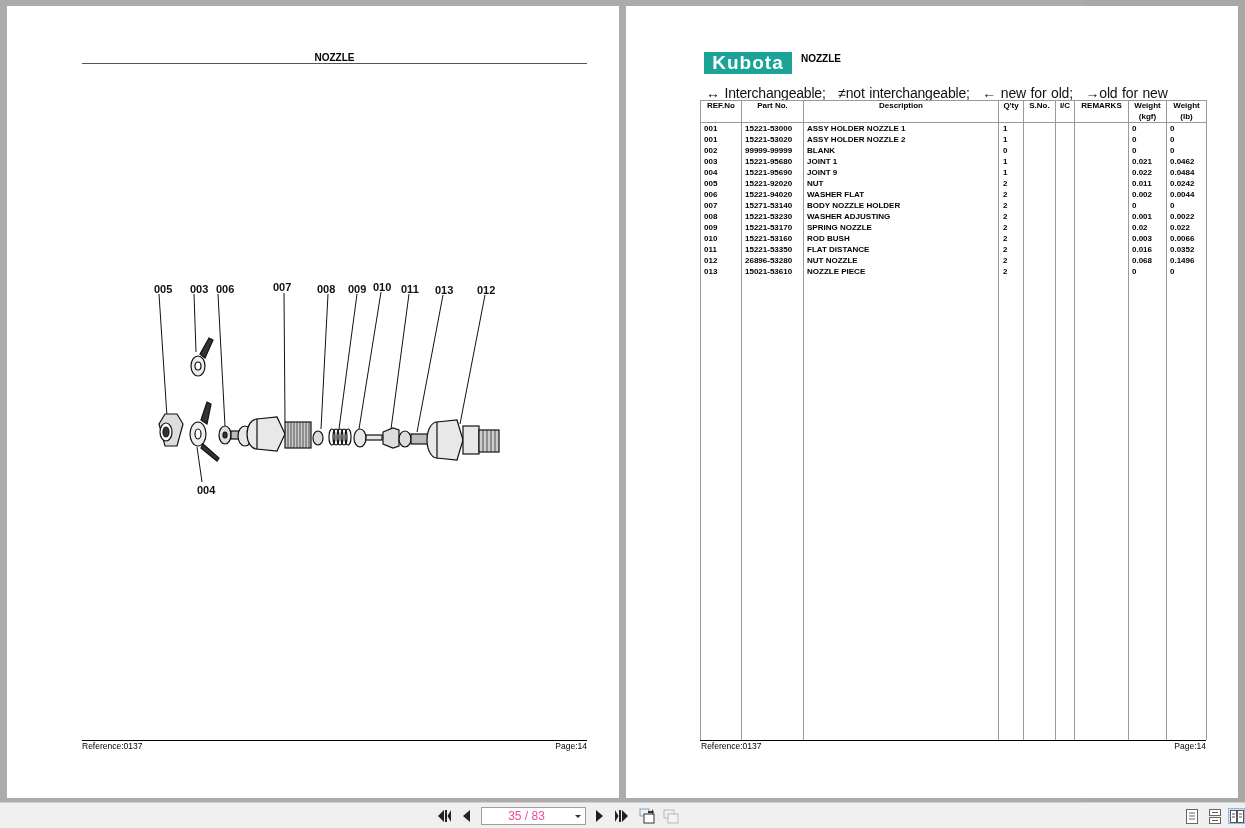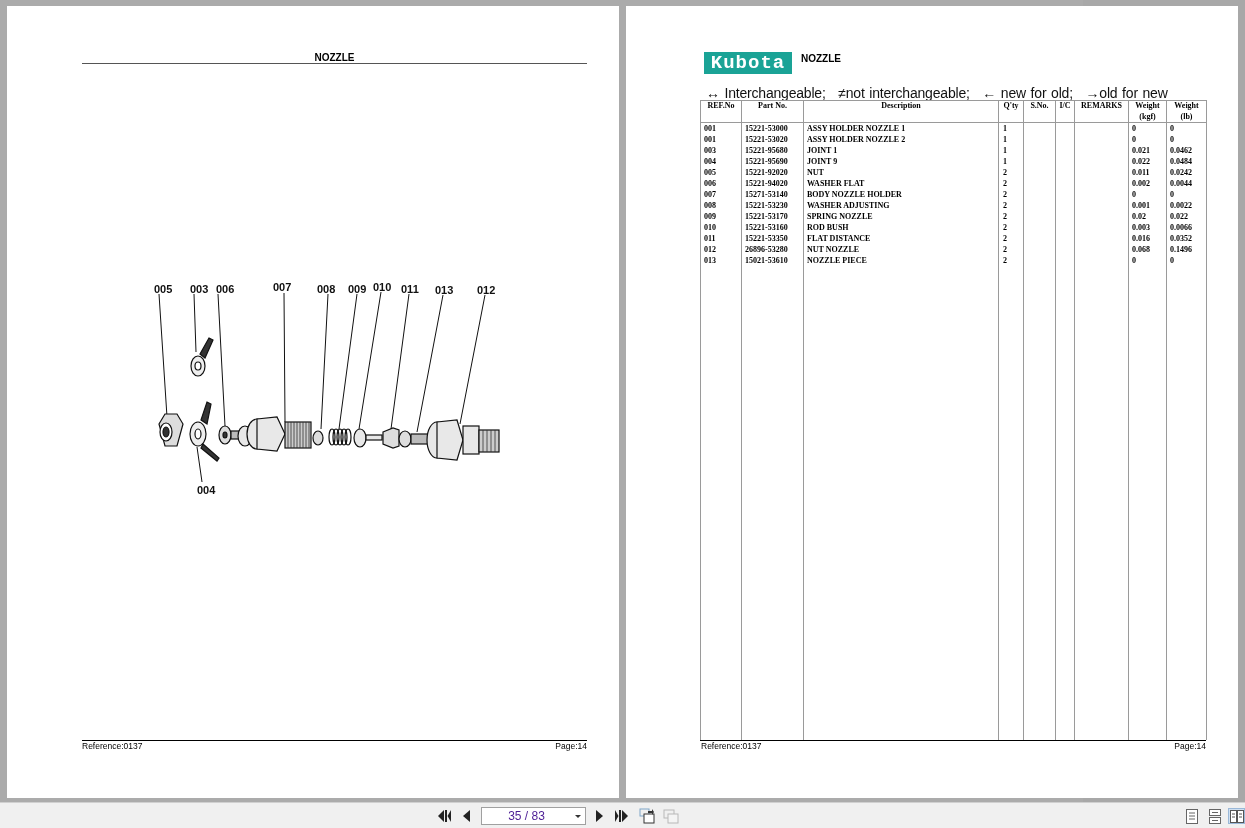--- a/index.html
+++ b/index.html
@@ -33,33 +33,33 @@
   .footer-rule { position: absolute; height: 1px; background: #000; top: 734px; }
   .footer-ref, .footer-page {
     position: absolute; top: 735px; font-size: 8.5px; font-weight: normal; color: #000;
   }
 
   
   .logo {
     position: absolute; left: 78px; top: 46px; width: 88px; height: 22px;
     background: #1aa396; color: #fff;
     font-size: 19px; font-weight: bold; line-height: 22px; text-align: center;
-    letter-spacing: 1px; font-family: Liberation Mono, monospace;
+    letter-spacing: 1px; font-family: Liberation Sans, sans-serif;
   }
   .rp-title { position: absolute; left: 175px; top: 47px; font-size: 10px; font-weight: bold; color: #000; }
   .legend {
     position: absolute; left: 80px; top: 79px; font-size: 14px; color: #111;
     font-family: "Liberation Sans Narrow", "Liberation Sans", sans-serif;
     letter-spacing: -0.2px; word-spacing: 1px;
   }
   .legend span { margin-right: 8px; }
   .ptable {
     position: absolute; left: 74px; top: 94px; width: 506px; height: 640px;
     border-collapse: collapse; table-layout: fixed;
-    font-size: 8px; color: #000; font-family: Liberation Serif, serif;
+    font-size: 8px; color: #000;
   }
   .ptable th {
     font-weight: bold; font-size: 8px; text-align: center; vertical-align: top;
     border: 1px solid #9a9a9a; border-top: 1px solid #9a9a9a; padding: 0 1px; line-height: 10.5px; height: 22px;
   }
   .ptable td {
     border-left: 1px solid #9a9a9a; border-right: 1px solid #9a9a9a;
     padding: 0 3px; line-height: 11px; height: 11px; font-weight: bold; white-space: nowrap;
   }
   .ptable tr.filler td { height: auto; }
@@ -70,21 +70,21 @@
     position: absolute; left: 0; top: 802px; width: 1245px; height: 26px;
     background: #f0f0f0; border-top: 1px solid #d0d0d0;
   }
   .tb-btn {
     position: absolute; top: 5px; height: 16px; display: flex; align-items: center; justify-content: center;
     cursor: pointer;
   }
   .page-box {
     position: absolute; left: 481px; top: 4px; width: 105px; height: 18px;
     background: #fff; border: 1px solid #a0a0a0;
-    font-size: 12px; line-height: 16px; color: #4c1d95; text-align: center; padding-right: 14px;
+    font-size: 12px; line-height: 16px; color: #ec4899; text-align: center; padding-right: 14px;
   }
   .page-box .dd {
     position: absolute; right: 4px; top: 7px; width: 0; height: 0;
     border-left: 3px solid transparent; border-right: 3px solid transparent; border-top: 3px solid #333;
   }
 </style>
 </head>
 <body>
 
 <div class="viewer">
@@ -257,20 +257,31 @@
           <td>15221-53020</td>
           <td>ASSY HOLDER NOZZLE 2</td>
           <td class="c-qty">1</td>
           <td></td>
           <td></td>
           <td></td>
           <td>0</td>
           <td>0</td>
         </tr>
         <tr>
+          <td>002</td>
+          <td>99999-99999</td>
+          <td>BLANK</td>
+          <td class="c-qty">0</td>
+          <td></td>
+          <td></td>
+          <td></td>
+          <td>0</td>
+          <td>0</td>
+        </tr>
+        <tr>
           <td>003</td>
           <td>15221-95680</td>
           <td>JOINT 1</td>
           <td class="c-qty">1</td>
           <td></td>
           <td></td>
           <td></td>
           <td>0.021</td>
           <td>0.0462</td>
         </tr>

